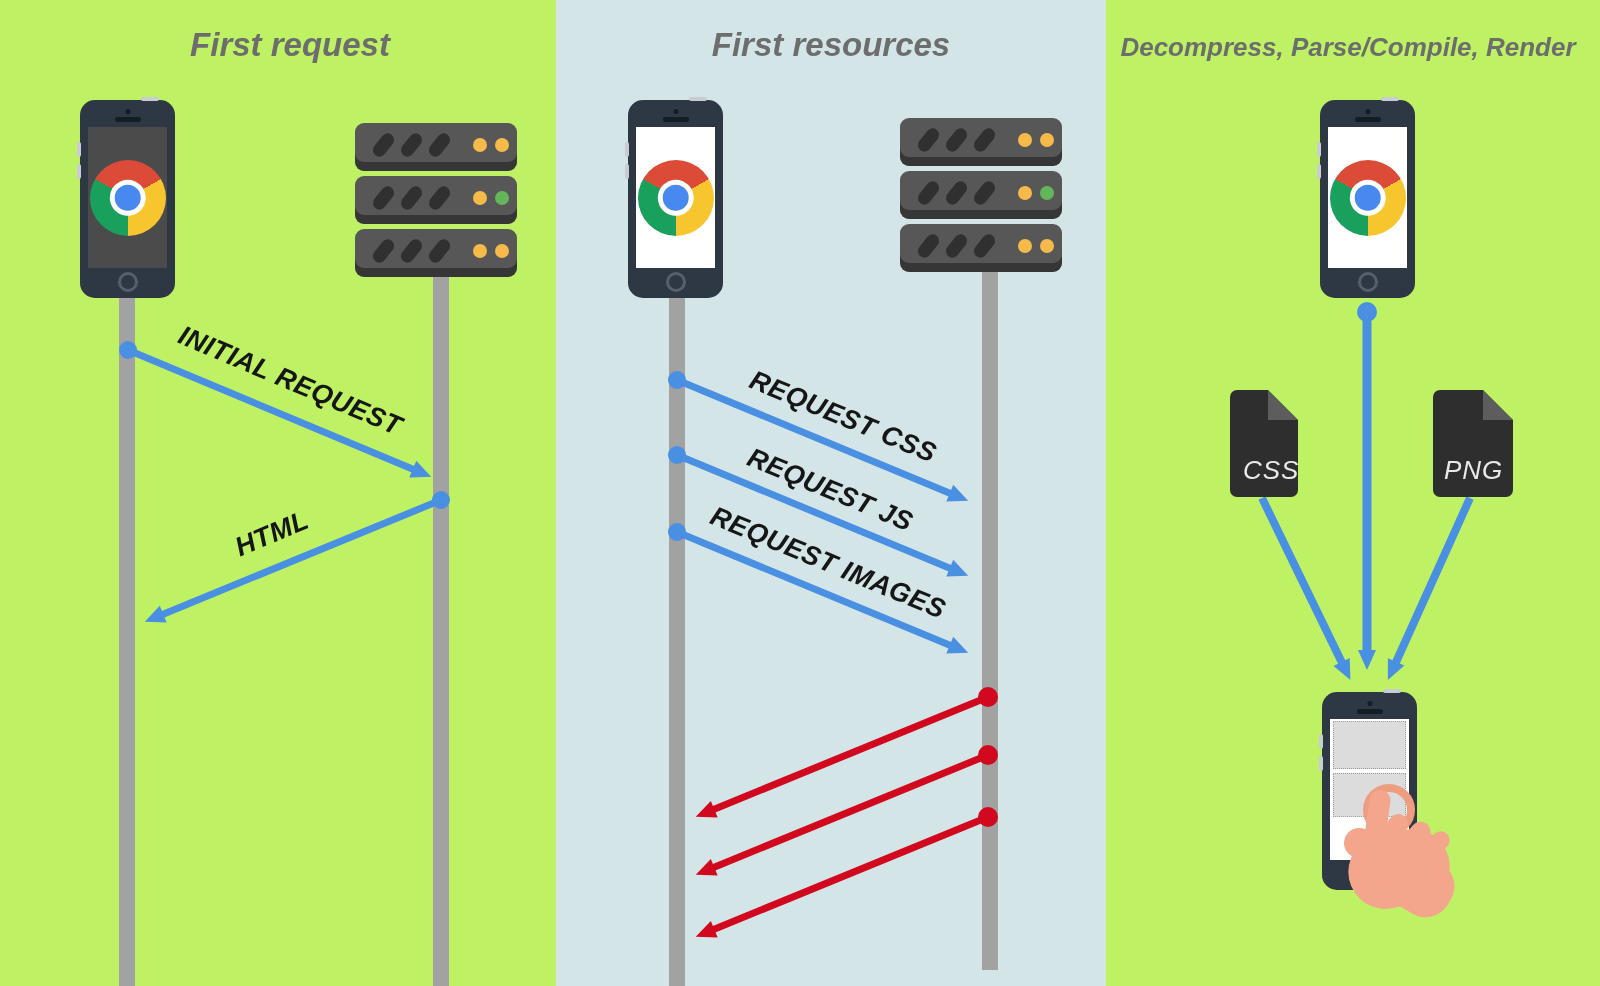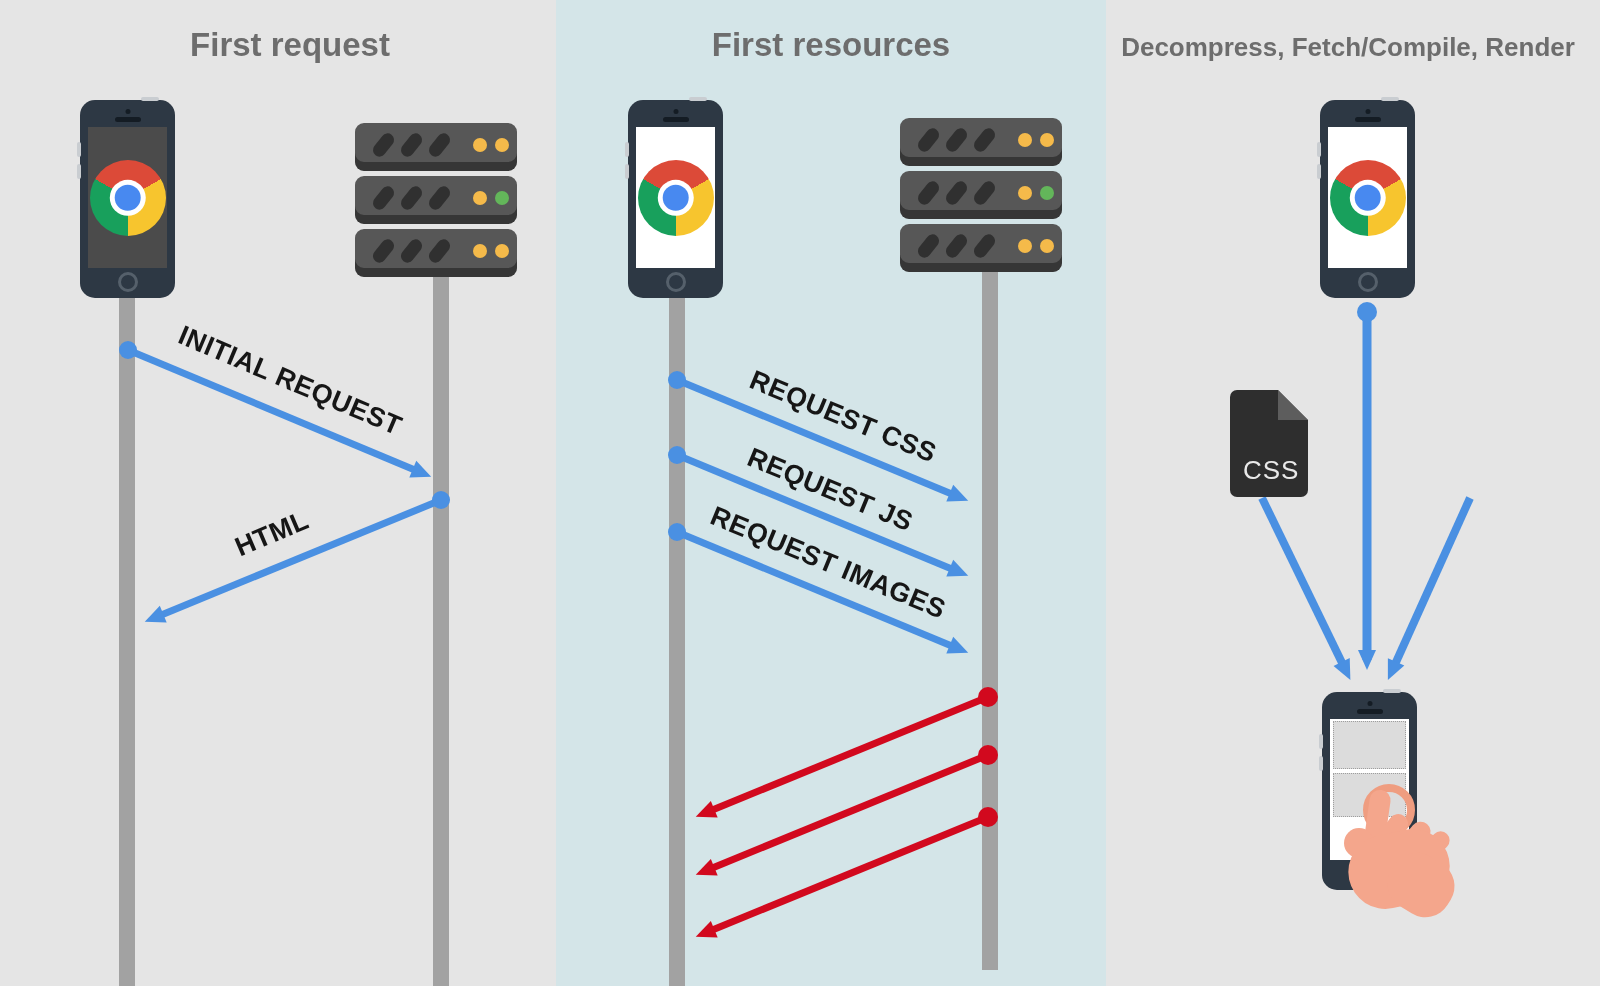--- a/index.html
+++ b/index.html
@@ -1,17 +1,17 @@
 <!DOCTYPE html>
 <html><head>
 <meta charset="utf-8">
 <style>
   html,body{margin:0;padding:0;background:#fff;}
-  .stage{position:relative;width:1600px;height:986px;background:#e5e5e5;overflow:hidden;
-         font-family:"Liberation Sans",sans-serif;}
+  .stage{position:relative;width:1600px;height:986px;background:#bef264;overflow:hidden;
+         font-family:"Liberation Sans",sans-serif;font-style:italic;}
 
   .panel-bg{position:absolute;top:0;height:986px;}
 
   .title{position:absolute;transform:translate(-50%,0);color:#6d6d6d;font-weight:bold;white-space:nowrap;}
 
   .alabel{position:absolute;font-weight:bold;color:#161616;white-space:nowrap;letter-spacing:.5px;font-size:27px;}
 
   
   .phone{position:absolute;width:95px;height:198px;background:#2d3844;border-radius:15px;}
   .sbtn{position:absolute;background:#c9cdd1;border-radius:2px;}
@@ -56,21 +56,21 @@
 </style>
 </head>
 <body>
 
 <div class="stage">
 
   <div class="panel-bg" style="left:556px;width:550px;background:#d4e5e8;"></div>
 
   <div class="title" style="left:290px;top:26px;font-size:33px;">First request</div>
   <div class="title" style="left:831px;top:26px;font-size:33px;">First resources</div>
-  <div class="title" style="left:1348px;top:32px;font-size:26px;">Decompress, Fetch/Compile, Render</div>
+  <div class="title" style="left:1348px;top:32px;font-size:26px;">Decompress, Parse/Compile, Render</div>
 
   <div class="tl" style="left:119px;top:296px;height:690px;"></div>
   <div class="tl" style="left:433px;top:275px;height:711px;"></div>
   <div class="tl" style="left:669px;top:296px;height:690px;"></div>
   <div class="tl" style="left:982px;top:271px;height:699px;"></div>
 
   <svg class="arrows" width="1600" height="986">
     <defs>
       <marker id="mb" markerWidth="24" markerHeight="24" refX="12" refY="12" orient="auto" markerUnits="userSpaceOnUse">
         <path d="M2,3 L22,12 L2,21 Z" fill="#4a90e2"></path>
@@ -188,23 +188,27 @@
     <div class="sbtn" style="left:-3px;top:64px;width:4px;height:15px;"></div>
     <div class="sbtn" style="top:-3px;right:16px;width:18px;height:4px;"></div>
     <div class="cam"></div>
     <div class="spk"></div>
     <div class="screen white">
       <div class="chrome" style="left:50%;top:50%;width:76px;height:76px;transform:translate(-50%,-50%);"></div>
     </div>
     <div class="home"></div>
   </div>
 
-  <div class="file z3" style="left:1230px;top:390px;width:78px;height:107px;clip-path:polygon(0 0,calc(100% - 30px) 0,100% 30px,100% 100%,0 100%);">
+  <div class="file z3" style="left:1230px;top:390px;width:68px;height:107px;clip-path:polygon(0 0,calc(100% - 30px) 0,100% 30px,100% 100%,0 100%);">
     <div class="fold" style="width:30px;height:30px;"></div>
     <div class="flabel" style="left:13px;bottom:11px;font-size:26px;">CSS</div>
+  </div>
+  <div class="file z3" style="left:1433px;top:390px;width:80px;height:107px;clip-path:polygon(0 0,calc(100% - 30px) 0,100% 30px,100% 100%,0 100%);">
+    <div class="fold" style="width:30px;height:30px;"></div>
+    <div class="flabel" style="left:11px;bottom:11px;font-size:26px;">PNG</div>
   </div>
 
   <div class="phone z3" style="left:1322px;top:692px;">
     <div class="sbtn" style="left:-3px;top:42px;width:4px;height:15px;"></div>
     <div class="sbtn" style="left:-3px;top:64px;width:4px;height:15px;"></div>
     <div class="sbtn" style="top:-3px;right:16px;width:18px;height:4px;"></div>
     <div class="cam"></div>
     <div class="spk"></div>
     <div class="screen white">
       <div class="wf" style="left:3px;top:2px;width:71px;height:46px;"></div>

